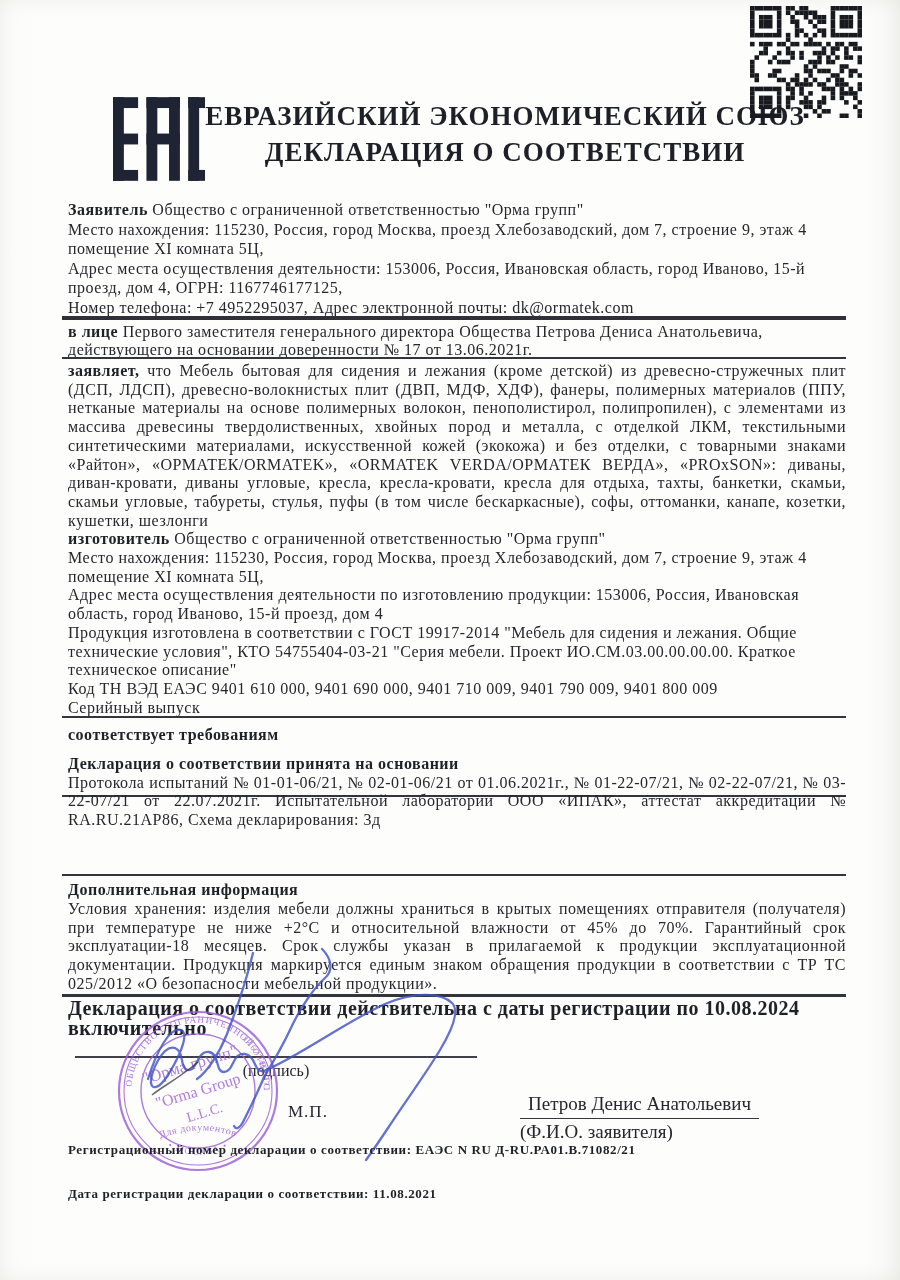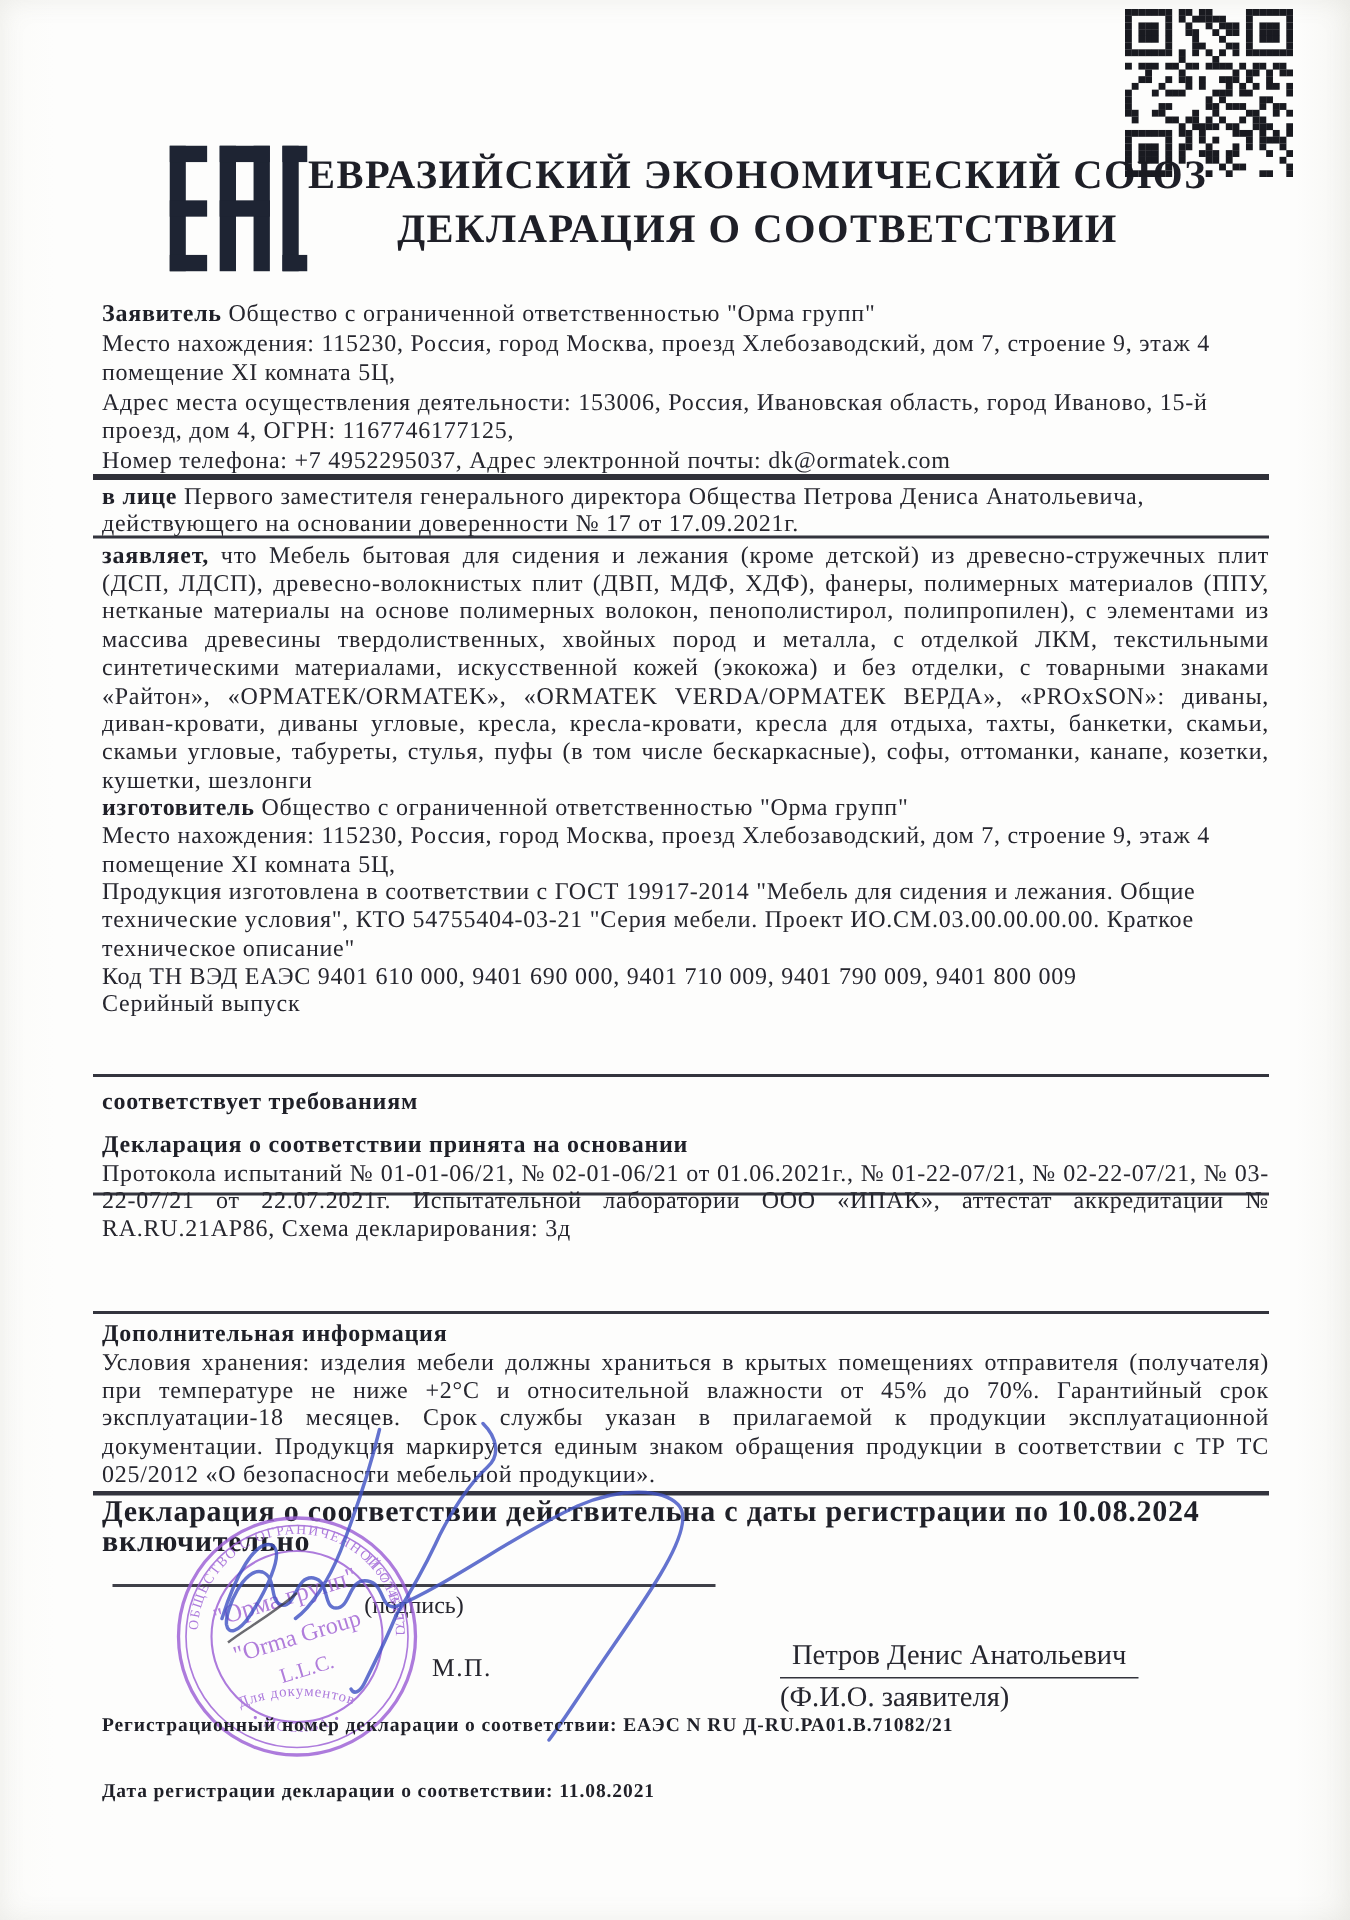--- a/index.html
+++ b/index.html
@@ -336,28 +336,29 @@
 
   <div class="abs sec" style="top:200px;">
     <div><b>Заявитель</b> <span>Общество с ограниченной ответственностью "Орма групп"</span></div>
     <div>Место нахождения: 115230, Россия, город Москва, проезд Хлебозаводский, дом 7, строение 9, этаж 4 помещение XI комната 5Ц,</div>
     <div>Адрес места осуществления деятельности: 153006, Россия, Ивановская область, город Иваново, 15-й проезд, дом 4, ОГРН: 1167746177125,</div>
     <div>Номер телефона: +7 4952295037, Адрес электронной почты: dk@ormatek.com</div>
   </div>
   <div class="abs hr" style="top:316px;height:3.5px;background:#2f3038;"></div>
 
   <div class="abs sec" style="top:323px;line-height:17.5px;">
-    <b>в лице</b> <span>Первого заместителя генерального директора Общества Петрова Дениса Анатольевича, действующего на основании доверенности № 17 от 17.09.2021г.</span>
+    <b>в лице</b> <span>Первого заместителя генерального директора Общества Петрова Дениса Анатольевича, действующего на основании доверенности № 17 от 13.06.2021г.</span>
   </div>
   <div class="abs hr" style="top:357px;height:2px;"></div>
 
   <div class="abs sec" style="top:362px;line-height:18.7px;">
     <div class="just"><b>заявляет,</b> <span>что Мебель бытовая для сидения и лежания (кроме детской) из древесно-стружечных плит (ДСП, ЛДСП), древесно-волокнистых плит (ДВП, МДФ, ХДФ), фанеры, полимерных материалов (ППУ, нетканые материалы на основе полимерных волокон, пенополистирол, полипропилен), с элементами из массива древесины твердолиственных, хвойных пород и металла, с отделкой ЛКМ, текстильными синтетическими материалами, искусственной кожей (экокожа) и без отделки, с товарными знаками «Райтон», «ОРМАТЕК/ORMATEK», «ORMATEK VERDA/ОРМАТЕК ВЕРДА», «PROxSON»: диваны, диван-кровати, диваны угловые, кресла, кресла-кровати, кресла для отдыха, тахты, банкетки, скамьи, скамьи угловые, табуреты, стулья, пуфы (в том числе бескаркасные), софы, оттоманки, канапе, козетки, кушетки, шезлонги</span></div>
     <div><b>изготовитель</b> <span>Общество с ограниченной ответственностью "Орма групп"</span></div>
     <div>Место нахождения: 115230, Россия, город Москва, проезд Хлебозаводский, дом 7, строение 9, этаж 4 помещение XI комната 5Ц,</div>
+    <div>Адрес места осуществления деятельности по изготовлению продукции: 153006, Россия, Ивановская область, город Иваново, 15-й проезд, дом 4</div>
     <div>Продукция изготовлена в соответствии с ГОСТ 19917-2014 "Мебель для сидения и лежания. Общие технические условия", КТО 54755404-03-21 "Серия мебели. Проект ИО.СМ.03.00.00.00.00. Краткое техническое описание"</div>
     <div>Код ТН ВЭД ЕАЭС  9401 610 000, 9401 690 000, 9401 710 009, 9401 790 009, 9401 800 009</div>
     <div>Серийный выпуск</div>
   </div>
   <div class="abs hr" style="top:716px;height:2px;"></div>
 
   <div class="abs sec" style="top:724px;line-height:22px;width:690px;">
     <div><b>соответствует требованиям</b></div>
   </div>
   <div class="abs hr" style="top:795px;height:2px;"></div>

